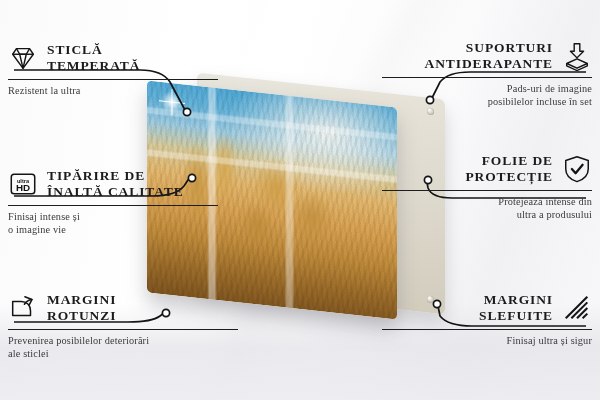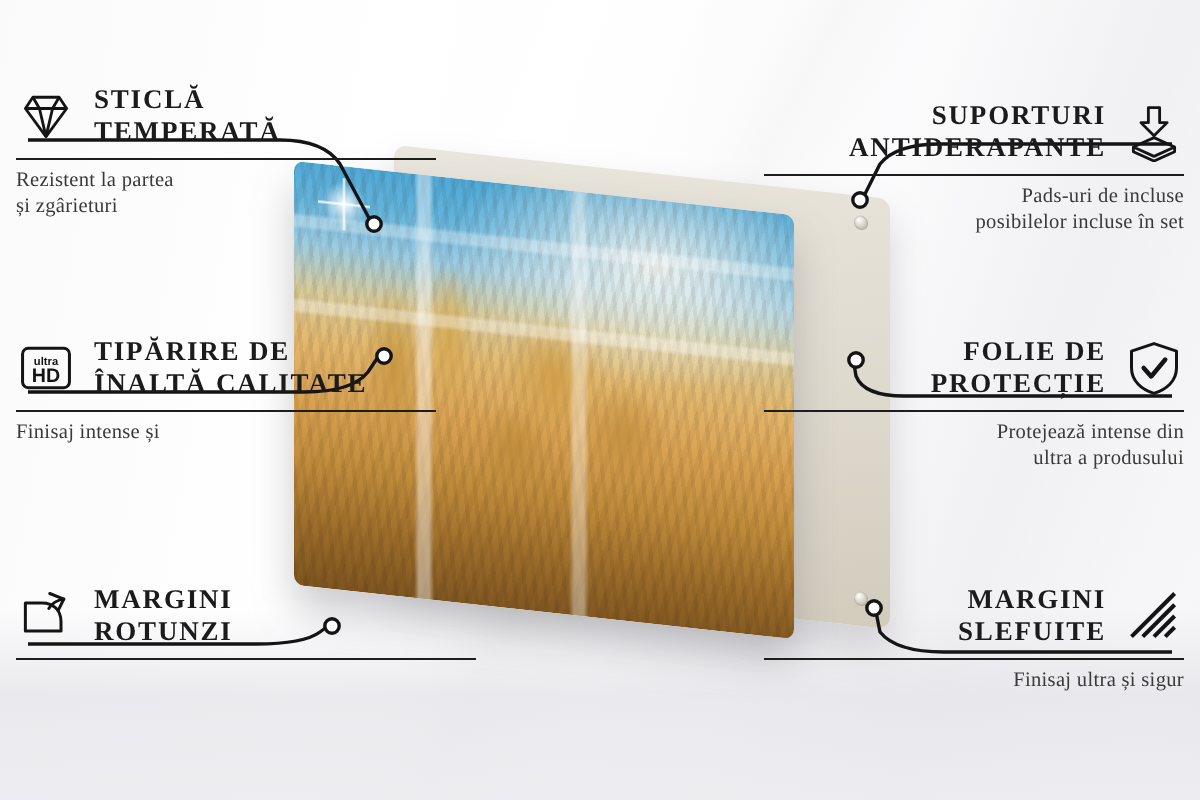--- a/index.html
+++ b/index.html
@@ -159,44 +159,43 @@
         </g>
           </svg>
       </span>
       <div class="ttl">
         <div>STICLĂ</div>
         <div>TEMPERATĂ</div>
       </div>
     </div>
     <div class="rule"></div>
     <div class="sub">
-      <div>Rezistent la partea</div>
-      <div>și zgârieturi</div>
-    </div>
-  </div>
-
-  <div class="feature f-right" style="top:50px;">
+      <div>Rezistent la ultra</div>
+    </div>
+  </div>
+
+  <div class="feature f-right" style="top:40px;">
     <div class="head">
       <div class="ttl">
         <div>SUPORTURI</div>
         <div>ANTIDERAPANTE</div>
       </div>
       <span class="ico">
         <svg viewBox="0 0 32 32">
             <g fill="none" stroke="#141414" stroke-width="1.5" stroke-linejoin="round">
           <path d="M13 3 H19 V11 H23 L16 18 L9 11 H13 Z"></path>
           <path d="M16 19 L27 24 L16 29 L5 24 Z"></path>
           <path d="M5 24 V26.5 L16 31.5 L27 26.5 V24"></path>
         </g>
           </svg>
       </span>
     </div>
     <div class="rule"></div>
     <div class="sub">
-      <div>Pads-uri de incluse</div>
+      <div>Pads-uri de imagine</div>
       <div>posibilelor incluse în set</div>
     </div>
   </div>
 
   <div class="feature f-left" style="top:168px;">
     <div class="head">
       <span class="ico">
         <svg viewBox="0 0 32 32">
           <rect x="3.5" y="5.5" width="25" height="21" rx="3" ry="3" fill="none" stroke="#141414" stroke-width="1.6"></rect>
           <text x="16" y="14.6" text-anchor="middle" font-family="Liberation Sans, sans-serif" font-size="6" font-weight="bold" fill="#141414">ultra</text>
@@ -204,24 +203,25 @@
         </svg>
       </span>
       <div class="ttl">
         <div>TIPĂRIRE DE</div>
         <div>ÎNALTĂ CALITATE</div>
       </div>
     </div>
     <div class="rule"></div>
     <div class="sub">
       <div>Finisaj intense și</div>
-    </div>
-  </div>
-
-  <div class="feature f-right" style="top:168px;">
+      <div>o imagine vie</div>
+    </div>
+  </div>
+
+  <div class="feature f-right" style="top:153px;">
     <div class="head">
       <div class="ttl">
         <div>FOLIE DE</div>
         <div>PROTECȚIE</div>
       </div>
       <span class="ico">
         <svg viewBox="0 0 32 32">
             <g fill="none" stroke="#141414" stroke-width="1.6" stroke-linejoin="round">
           <path d="M16 3 L28 7 V16 C28 23 22.5 27.5 16 29.5 C9.5 27.5 4 23 4 16 V7 Z"></path>
           <path d="M10.5 16 L14.5 20.5 L22 11.5" stroke-width="2.4" stroke-linecap="round"></path>
@@ -246,20 +246,24 @@
           <path d="M25.5 7 C22 7.5 19 9.5 17.5 12" stroke-linecap="round"></path>
         </g>
           </svg>
       </span>
       <div class="ttl">
         <div>MARGINI</div>
         <div>ROTUNZI</div>
       </div>
     </div>
     <div class="rule"></div>
+    <div class="sub">
+      <div>Prevenirea posibilelor deteriorări</div>
+      <div>ale sticlei</div>
+    </div>
   </div>
 
   <div class="feature f-right" style="top:292px;">
     <div class="head">
       <div class="ttl">
         <div>MARGINI</div>
         <div>SLEFUITE</div>
       </div>
       <span class="ico">
         <svg viewBox="0 0 32 32">

